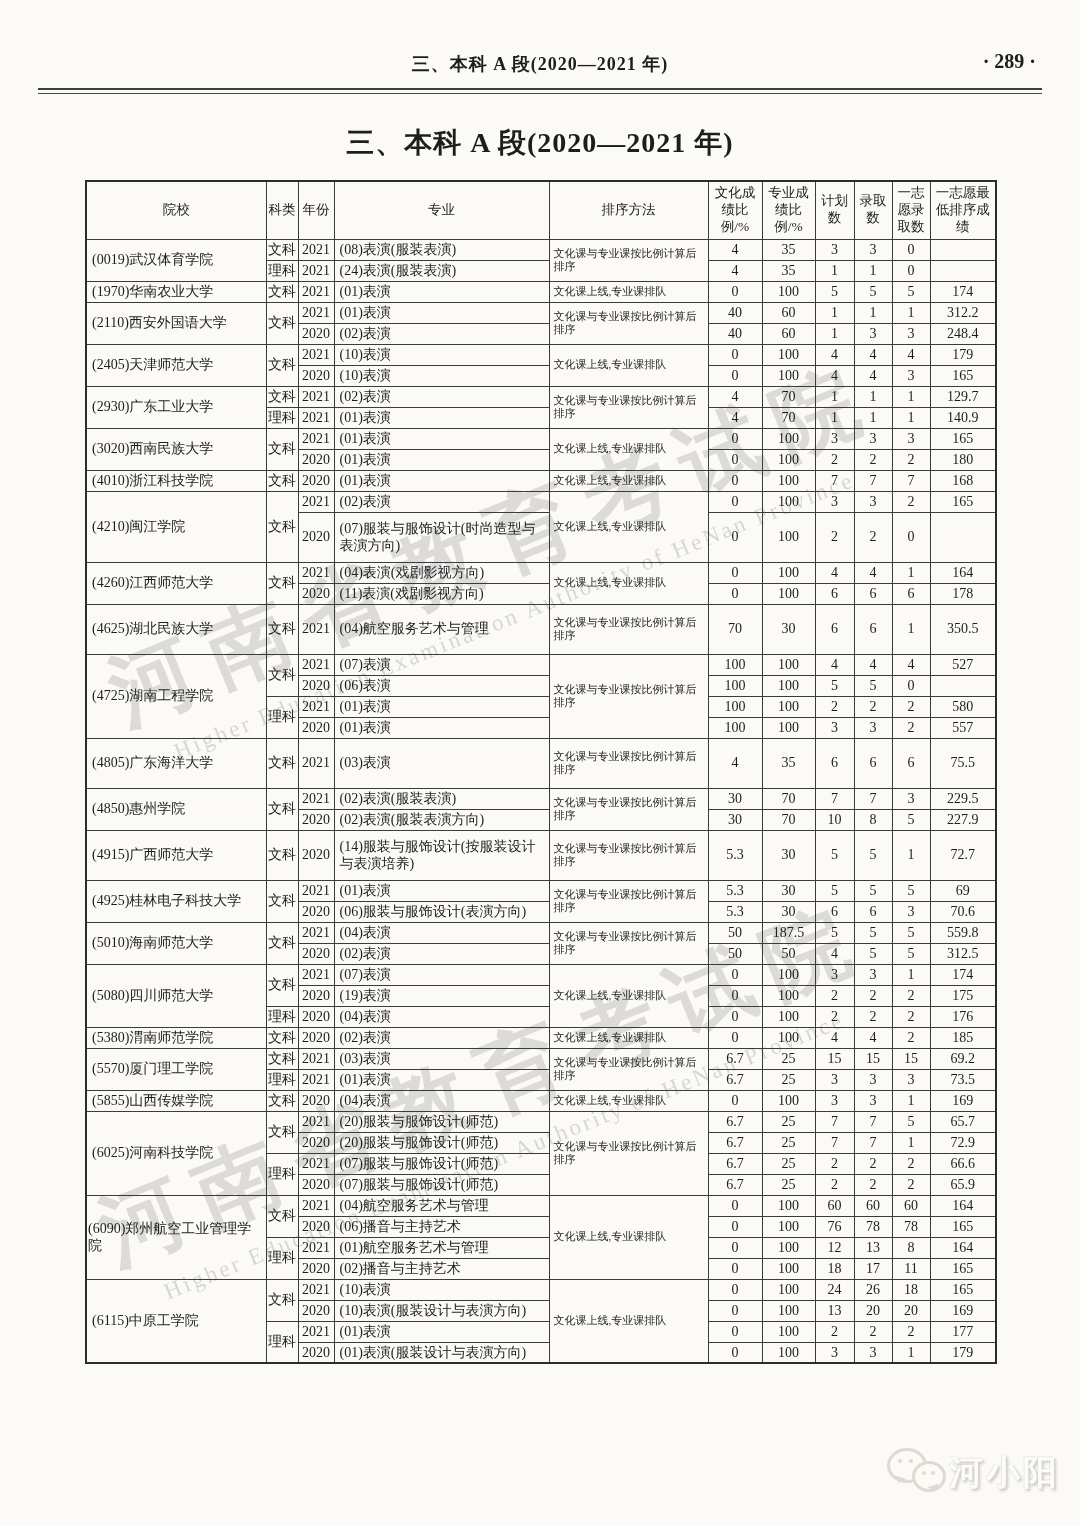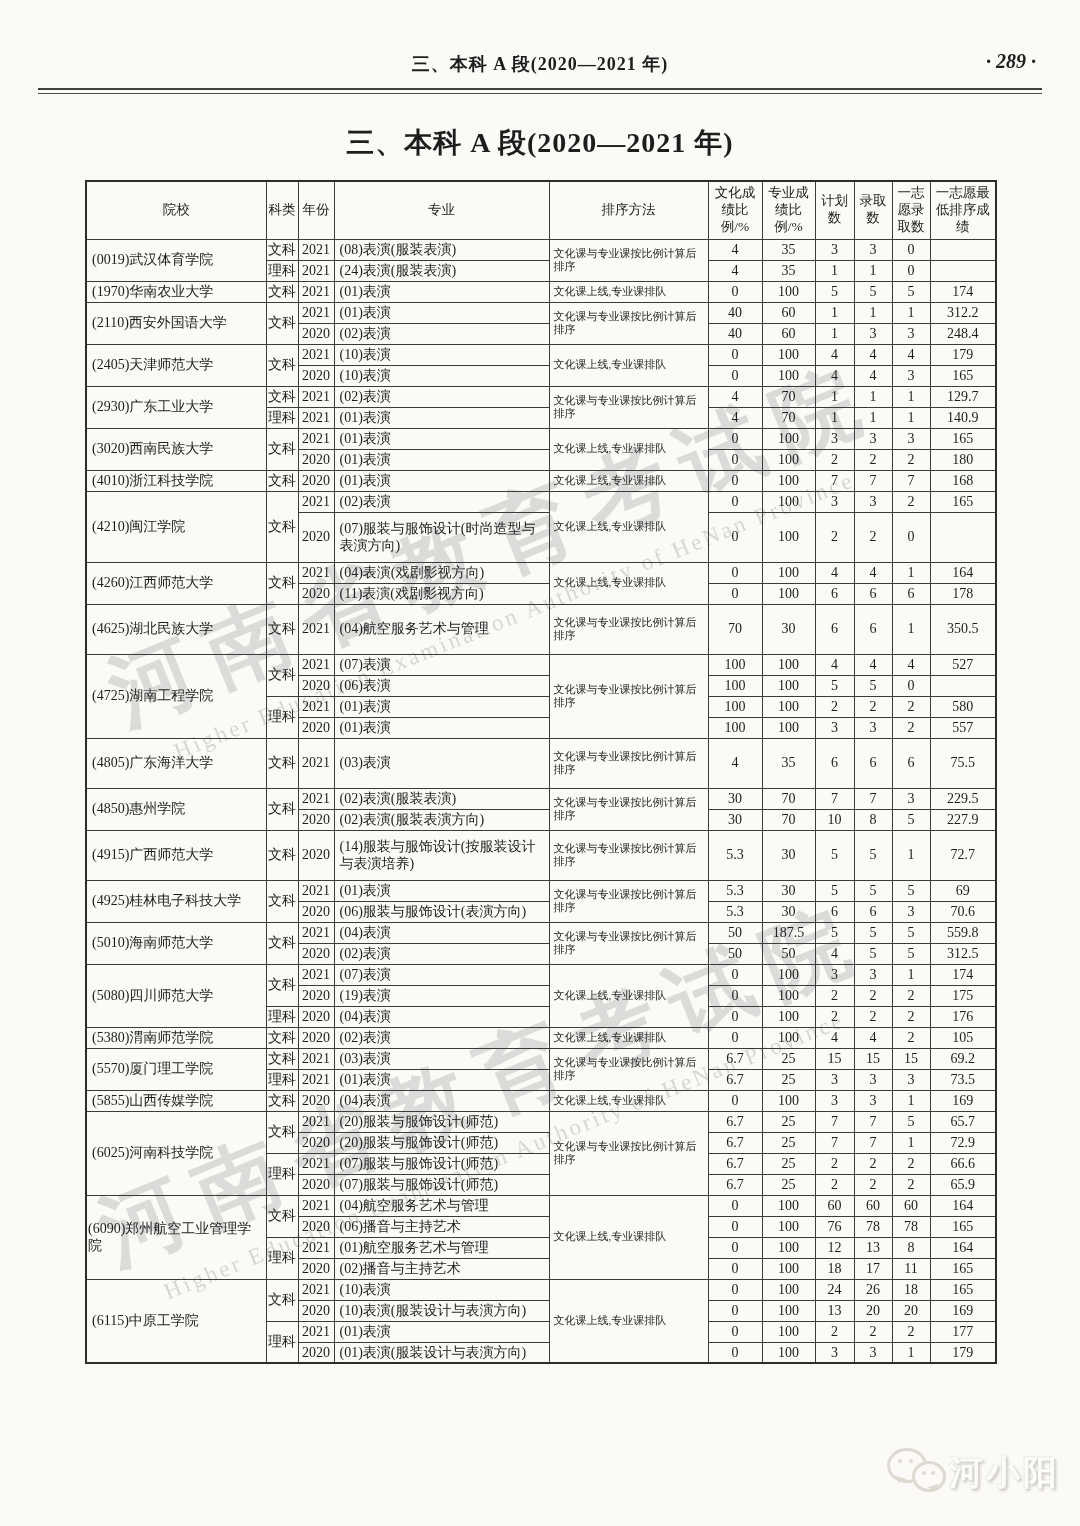--- a/index.html
+++ b/index.html
@@ -4,21 +4,21 @@
 <style>
   html,body{margin:0;padding:0;background:#e9e9e9;}
   .page{
     position:relative;width:1080px;height:1526px;margin:0 auto;
     background:#fbfaf7;overflow:hidden;
     font-family:"Liberation Serif","DejaVu Serif",serif;color:#1d1d1d;
   }
   
   .running-head{position:absolute;top:52px;left:40px;width:1000px;text-align:center;
     font-size:18px;font-weight:bold;letter-spacing:1px;}
-  .page-number{position:absolute;top:50px;right:44px;font-size:20px;font-weight:bold;font-style:italic;}
+  .page-number{position:absolute;top:50px;right:44px;font-size:20px;font-weight:bold;}
   .head-rule{position:absolute;top:88px;left:38px;width:1004px;height:3px;
     border-top:2px solid #3f3f3f;border-bottom:1px solid #4a4a4a;}
   
   .section-title{position:absolute;top:124px;left:0;width:100%;text-align:center;
     font-size:28px;font-weight:bold;letter-spacing:1px;}
   
   .wm{position:absolute;transform:rotate(-22deg);transform-origin:left center;
     z-index:1;pointer-events:none;}
   .wm-cn{font-size:84px;letter-spacing:18px;font-weight:bold;white-space:nowrap;
     color:rgba(140,140,140,0.28);}
@@ -488,21 +488,21 @@
           <td class="col-college">(5380)渭南师范学院</td>
           <td class="col-kelei">文科</td>
           <td class="col-year">2020</td>
           <td class="col-major">(02)表演</td>
           <td class="col-sort">文化课上线,专业课排队</td>
           <td class="col-num">0</td>
           <td class="col-num">100</td>
           <td class="col-num">4</td>
           <td class="col-num">4</td>
           <td class="col-num">2</td>
-          <td class="col-num">105</td>
+          <td class="col-num">185</td>
         </tr>
         <tr>
           <td class="col-college" rowspan="2">(5570)厦门理工学院</td>
           <td class="col-kelei">文科</td>
           <td class="col-year">2021</td>
           <td class="col-major">(03)表演</td>
           <td class="col-sort" rowspan="2">文化课与专业课按比例计算后排序</td>
           <td class="col-num">6.7</td>
           <td class="col-num">25</td>
           <td class="col-num">15</td>

